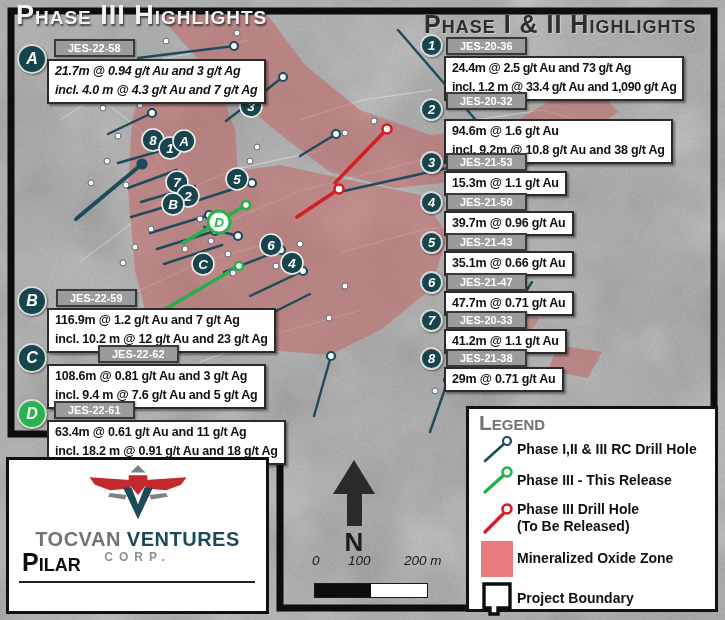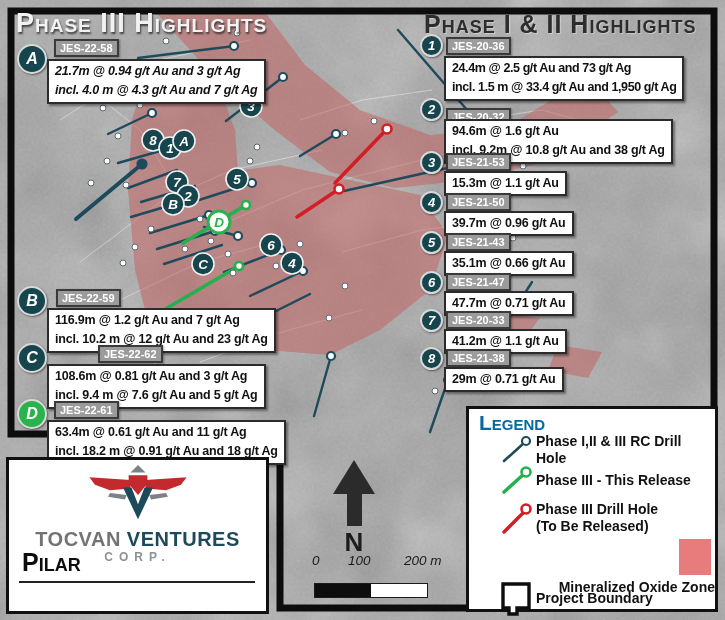--- a/index.html
+++ b/index.html
@@ -1,40 +1,40 @@
 <!DOCTYPE html>
 <html><head>
 <meta charset="utf-8">
 <style>
   html,body{margin:0;padding:0;background:#777;}
   .canvas{position:relative;width:725px;height:620px;overflow:hidden;
           font-family:"Liberation Sans",sans-serif;background:#9e9e9e;}
   .canvas svg.mapbg{position:absolute;left:0;top:0;}
   
   .map-title{position:absolute;font-weight:bold;font-variant:small-caps;letter-spacing:1px;white-space:nowrap;}
-  .title3{left:16px;top:8px;font-size:27px;color:#f2f2f2;text-shadow:1px 2px 2px rgba(35,35,35,.8);}
+  .title3{left:16px;top:0;font-size:27px;color:#f2f2f2;text-shadow:1px 2px 2px rgba(35,35,35,.8);}
   .title12{left:424px;top:10px;font-size:25px;color:#2d2d2d;text-shadow:1px 1px 1px rgba(255,255,255,.4);}
   
   .entry-label{position:absolute;background:#9b9b9b;border:2px solid #3a3a3a;color:#fff;
-               font-weight:bold;font-size:11px;padding:1px 4px;white-space:nowrap;
+               font-weight:bold;font-size:11px;padding:1px 12px;white-space:nowrap;
                box-shadow:1px 1px 2px rgba(0,0,0,.35);}
   .entry-box{position:absolute;background:#fff;border:2px solid #2b2b2b;color:#111;
              font-weight:bold;font-size:12.5px;line-height:1.55;padding:1px 6px;
              white-space:nowrap;letter-spacing:-.2px;box-shadow:1.5px 1.5px 2px rgba(0,0,0,.4);}
   .pmarker{position:absolute;width:26px;height:26px;border-radius:50%;background:#16454e;
            border:2px solid #d9d9d9;color:#fff;font-weight:bold;font-style:italic;
            display:flex;align-items:center;justify-content:center;font-size:16px;
            box-shadow:1px 1px 2px rgba(0,0,0,.45);}
   .pmarker.small{width:19px;height:19px;font-size:13px;}
   .pmarker.green{background:#2ab34c;}
   
   .legend{position:absolute;left:466px;top:406px;width:252px;height:206px;background:#fff;
           border:3px solid #111;box-sizing:border-box;}
-  .legend-title{font-variant:small-caps;font-weight:bold;font-size:21px;color:#0369a1;margin:2px 0 0 10px;}
-  .legend-row{display:flex;align-items:center;padding:0 0 0 8px;margin-left:19px;}
+  .legend-title{font-variant:small-caps;font-weight:bold;font-size:21px;color:#737373;margin:2px 0 0 10px;}
+  .legend-row{display:flex;align-items:center;padding:0 16px 0 8px;}
   .legend-icon{width:40px;flex:0 0 40px;display:flex;align-items:center;justify-content:center;}
   .legend-text{font-weight:bold;font-size:14px;color:#111;line-height:1.25;}
   .swatch{width:32px;height:30px;background:#e87c7c;}
   
   .north{position:absolute;left:330px;top:460px;width:48px;text-align:center;}
   .n-head{width:0;height:0;margin:0 auto;border-left:21px solid transparent;
           border-right:21px solid transparent;border-bottom:34px solid #2b2b2b;}
   .n-stem{width:15px;height:32px;background:#2b2b2b;margin:0 auto;}
   .n-label{font-weight:bold;font-size:26px;color:#1c1c1c;margin-top:1px;}
   .scale-labels{position:absolute;left:308px;top:553px;width:140px;font-style:italic;
@@ -279,25 +279,25 @@
   <div class="entry-label" style="left:54px;top:401px;">JES-22-61</div>
   <div class="entry-box" style="left:47px;top:420px;">
     <div>63.4m @ 0.61 g/t Au and 11 g/t Ag</div>
     <div>incl. 18.2 m @ 0.91 g/t Au and 18 g/t Ag</div>
   </div>
 
   <div class="pmarker small" style="left:420px;top:34px;">1</div>
   <div class="entry-label" style="left:446px;top:37px;">JES-20-36</div>
   <div class="entry-box" style="left:444px;top:56px;letter-spacing:-.4px;">
     <div>24.4m @ 2.5 g/t Au and 73 g/t Ag</div>
-    <div>incl. 1.5 m @ 33.4 g/t Au and 1,950 g/t Ag</div>
+    <div>incl. 1.2 m @ 33.4 g/t Au and 1,090 g/t Ag</div>
   </div>
 
   <div class="pmarker small" style="left:420px;top:98px;">2</div>
-  <div class="entry-label" style="left:446px;top:108px;">JES-20-32</div>
+  <div class="entry-label" style="left:446px;top:92px;">JES-20-32</div>
   <div class="entry-box" style="left:444px;top:119px;">
     <div>94.6m @ 1.6 g/t Au</div>
     <div>incl. 9.2m @ 10.8 g/t Au and 38 g/t Ag</div>
   </div>
 
   <div class="pmarker small" style="left:420px;top:151px;">3</div>
   <div class="entry-label" style="left:446px;top:153px;">JES-21-53</div>
   <div class="entry-box" style="left:444px;top:171px;">
     <div>15.3m @ 1.1 g/t Au</div>
   </div>
@@ -357,21 +357,21 @@
         <svg width="32" height="36">
             <line x1="4" y1="32" x2="24" y2="12" stroke="#d11f26" stroke-width="3.4" stroke-linecap="round"></line>
             <circle cx="26" cy="9" r="4.5" fill="#fff" stroke="#d11f26" stroke-width="2.6"></circle>
           </svg>
       </span>
       <span class="legend-text">
         <div>Phase III Drill Hole</div>
         <div>(To Be Released)</div>
       </span>
     </div>
-    <div class="legend-row" style="height:40px;align-items:flex-end;flex-direction:column;">
+    <div class="legend-row" style="height:40px;align-items:center;">
       <span class="legend-icon" style="align-items:flex-start;">
           <span class="swatch" style="height:36px;"></span>
         </span>
       <span class="legend-text">Mineralized Oxide Zone</span>
     </div>
     <div class="legend-row" style="height:40px;">
       <span class="legend-icon">
         <svg width="34" height="38">
             <path d="M4 4 H30 V28 H18 V34 H10 V28 H4 Z" transform="translate(0,0)" fill="#fff" stroke="#0d0d0d" stroke-width="3.4"></path>
           </svg>

